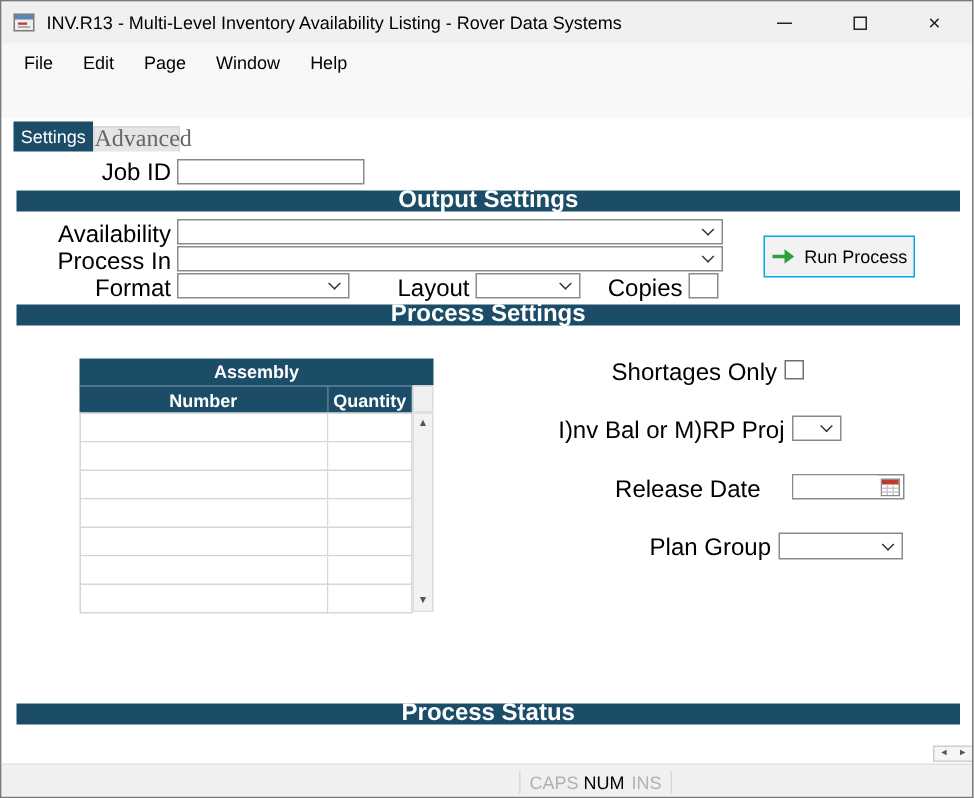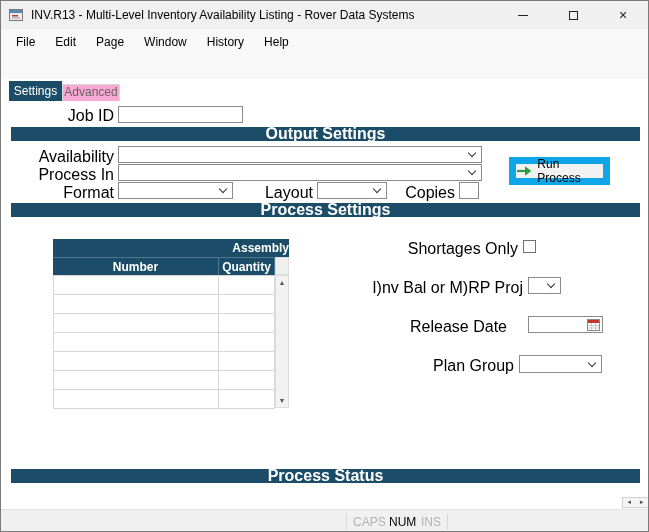--- a/index.html
+++ b/index.html
@@ -28,41 +28,41 @@
   .tb-sep { position:absolute; top:57px; width:1px; height:18px; background:#DCDCDC; }
   .help-circle { width:15px; height:15px; border-radius:50%; background:#2C7BD1; color:#fff; font-weight:bold; font-size:10px; line-height:15px; text-align:center; }
   #searchbox { position:absolute; left:258px; top:57px; width:193px; height:19px; background:#fff; border:1px solid #ABABAB; display:flex; align-items:center; }
   #searchbox input { flex:1; border:none; outline:none; height:15px; font:12px "Liberation Sans",sans-serif; padding:0 4px; background:transparent; }
   .clear-x { width:16px; text-align:center; color:#555; font-size:12px; }
   .clip-rot { transform:rotate(32deg); display:inline-flex; }
 
   
   #content-bg { position:absolute; left:0; top:78px; width:100%; height:430px; background:#FFFFFF; }
   #tab-settings { position:absolute; left:8px; top:80px; width:53px; height:20px; background:#1B4D68; color:#fff; text-align:center; line-height:20px; font-size:12px; }
-  #tab-advanced { position:absolute; left:61px; top:83px; width:58px; height:17px; background:#f9a8d4; color:#666; border:1px solid #D8D8D8; border-bottom:none; text-align:center; line-height:15px; font-size:12px; }
+  #tab-advanced { position:absolute; left:61px; top:83px; width:58px; height:17px; background:#e5e5e5; color:#666; border:1px solid #D8D8D8; border-bottom:none; text-align:center; line-height:15px; font-size:16px;font-family:Liberation Serif, serif; }
 
   
   .lbl { position:absolute; font-size:16px; line-height:15px; text-align:right; white-space:nowrap; }
   .tinput { position:absolute; border:1px solid #8A8A8A; background:#fff; font:12px "Liberation Sans",sans-serif; padding:0 3px; outline:none; }
   .combo { position:absolute; height:17px; border:1px solid #8A8A8A; background:#fff; }
   .chev { position:absolute; right:6px; top:3px; width:6px; height:6px; border-right:1.5px solid #333; border-bottom:1.5px solid #333; transform:rotate(45deg); }
   .bar-navy { position:absolute; left:10px; width:629px; height:14px; background:#1B4D68; color:#fff; font-weight:bold; font-size:16px; text-align:center; line-height:14px; }
   .checkbox { position:absolute; width:13px; height:13px; background:#fff; border:1px solid #707070; }
 
   
-  #run-btn { position:absolute; left:508px; top:156px; width:101px; height:28px; background:#F2F2F2; border:7px solid #0ea5e9; display:flex; align-items:center; justify-content:center; gap:6px; font-size:12px; }
+  #run-btn { position:absolute; left:508px; top:156px; width:101px; height:28px; background:#F2F2F2; border:1px solid #0ea5e9; display:flex; align-items:center; justify-content:center; gap:6px; font-size:12px; }
 
   
   #rel-field { position:absolute; left:527px; top:315px; width:75px; height:17px; border:1px solid #8A8A8A; background:#fff; }
   #rel-field input { border:none; outline:none; width:56px; height:15px; font:12px "Liberation Sans",sans-serif; padding:0 2px; }
   #cal-btn { position:absolute; right:1px; top:1px; width:15px; height:13px; display:flex; align-items:center; justify-content:center; }
 
   
   #tbl { position:absolute; left:52px; top:238px; width:236px; }
-  .tbl-title { height:18px; background:#1B4D68; color:#fff; font-weight:bold; font-size:12px; text-align:right; line-height:18px; }
+  .tbl-title { height:18px; background:#1B4D68; color:#fff; font-weight:bold; font-size:12px; text-align:center; line-height:18px; }
   .tbl-cols { display:flex; height:18px; }
   .thc { background:#1B4D68; color:#fff; font-weight:bold; font-size:12px; text-align:center; line-height:18px; border-right:1px solid #4F7791; border-top:1px solid #4F7791; }
   .thc-number { width:166px; } .thc-qty { width:56px; }
   .thc-corner { width:14px; background:#EFEFEF; border:1px solid #DDDDDD; }
   .tbl-body { display:flex; }
   .tbl-rows { width:222px; border-left:1px solid #D6D6D6; border-top:1px solid #D6D6D6; }
   .row { display:flex; height:19px; }
   .cell { background:#fff; border-right:1px solid #D6D6D6; border-bottom:1px solid #D6D6D6; }
   .cell-num { width:165px; } .cell-qty { width:56px; }
   .sb { width:14px; height:133px; background:#F2F2F2; border:1px solid #DCDCDC; display:flex; flex-direction:column; justify-content:space-between; }
@@ -102,21 +102,20 @@
     <div class="win-btn" id="btn-close">
         <span class="glyph-close">×</span>
       </div>
   </div>
 
   <div id="menubar">
     <span class="menu-item">File</span>
     <span class="menu-item">Edit</span>
     <span class="menu-item">Page</span>
     <span class="menu-item">Window</span>
-    <span class="menu-item">History</span>
     <span class="menu-item">Help</span>
   </div>
 
   <div id="toolbar">
     <span class="tb" style="left:8px;">
       <svg width="16" height="16">
           <path d="M3 1.5 h6.5 l3.5 3.5 v9.5 h-10 z" fill="#fff" stroke="#36638F"></path>
           <path d="M9.5 1.5 v3.5 h3.5" fill="none" stroke="#36638F"></path>
         </svg>
     </span>

